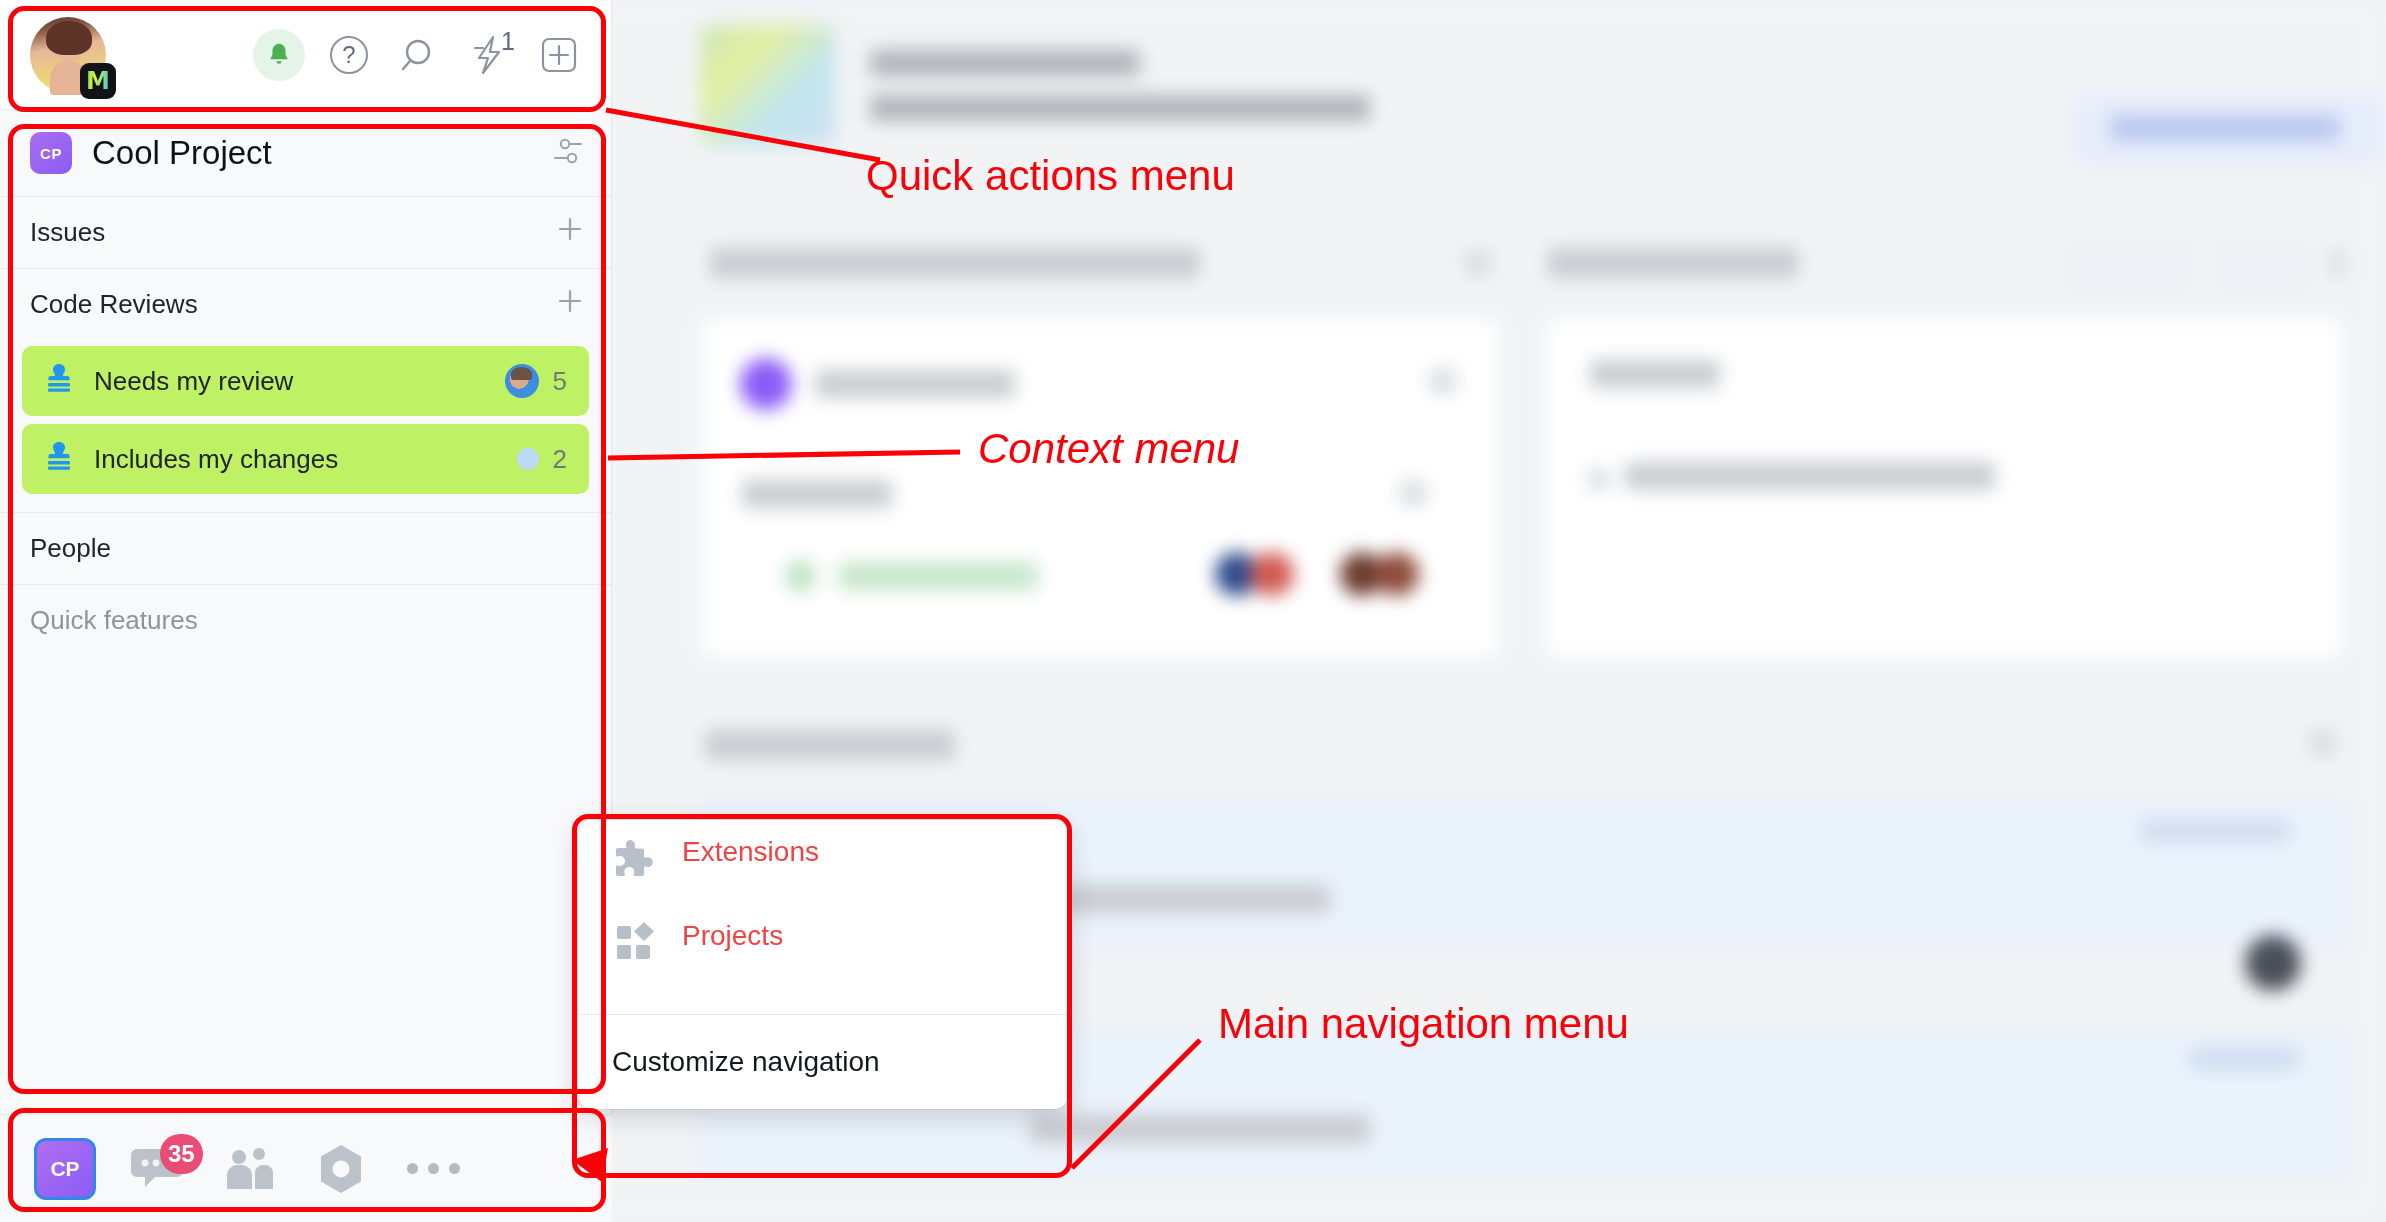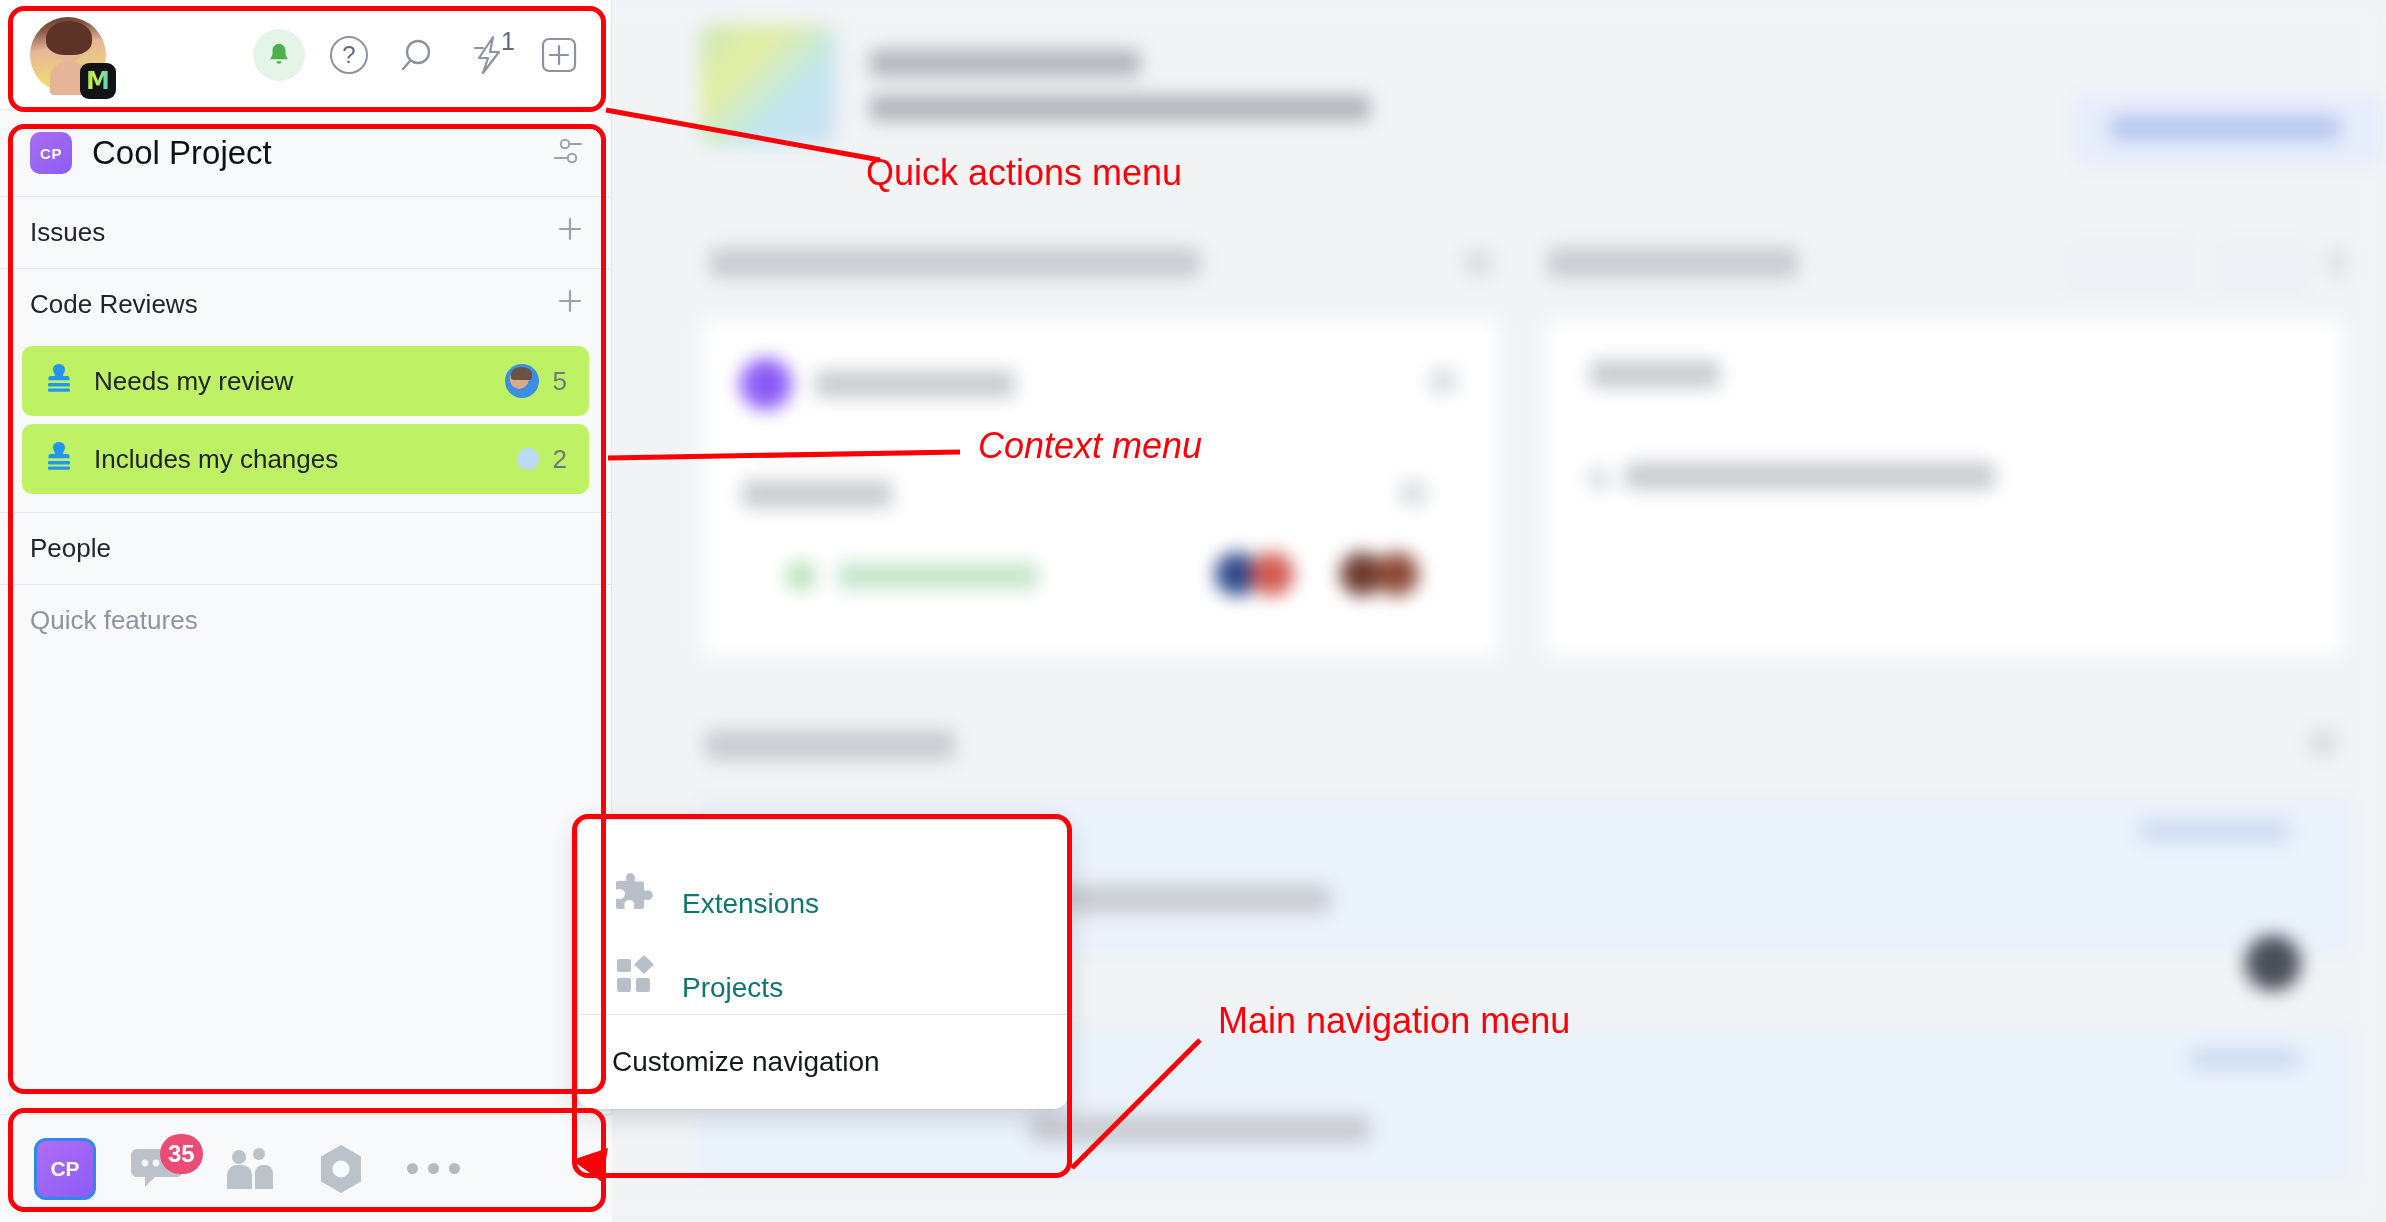--- a/index.html
+++ b/index.html
@@ -170,37 +170,37 @@
 
   
   .popup {
     position: absolute; left: 578px; top: 820px; width: 490px;
     background: #ffffff; border-radius: 14px;
     box-shadow: 0 6px 28px rgba(16,22,34,.18), 0 0 0 1px rgba(16,22,34,.06);
     padding: 16px 0 0 0;
     z-index: 20;
   }
   .popup-item {
-    display: flex; align-items: flex-end; gap: 26px;
+    display: flex; align-items: flex-start; gap: 26px;
     height: 84px; padding: 0 34px;
-    font-size: 28px; color: #0f766e;
+    font-size: 28px; color: #ef4444;
   }
   .popup-sep { height: 1px; background: #e6e8eb; margin: 10px 0 0 0; }
   .popup-footer {
     height: 94px; display:flex; align-items:center;
     padding: 0 34px; font-size: 28px; color: #14171c;
   }
 
   
   .anno-box {
     position: absolute; border: 5px solid #fb0007; border-radius: 16px;
     pointer-events: none; z-index: 30;
   }
   .anno-label {
-    position: absolute; color: #fb0007; font-size: 36px;
+    position: absolute; color: #fb0007; font-size: 42px;
     font-family: "Liberation Sans", sans-serif;
     white-space: nowrap; z-index: 32;
   }
   .anno-svg { position: absolute; inset: 0; z-index: 31; pointer-events: none; }
 </style>
 </head>
 <body>
 
 <div id="root">
 

